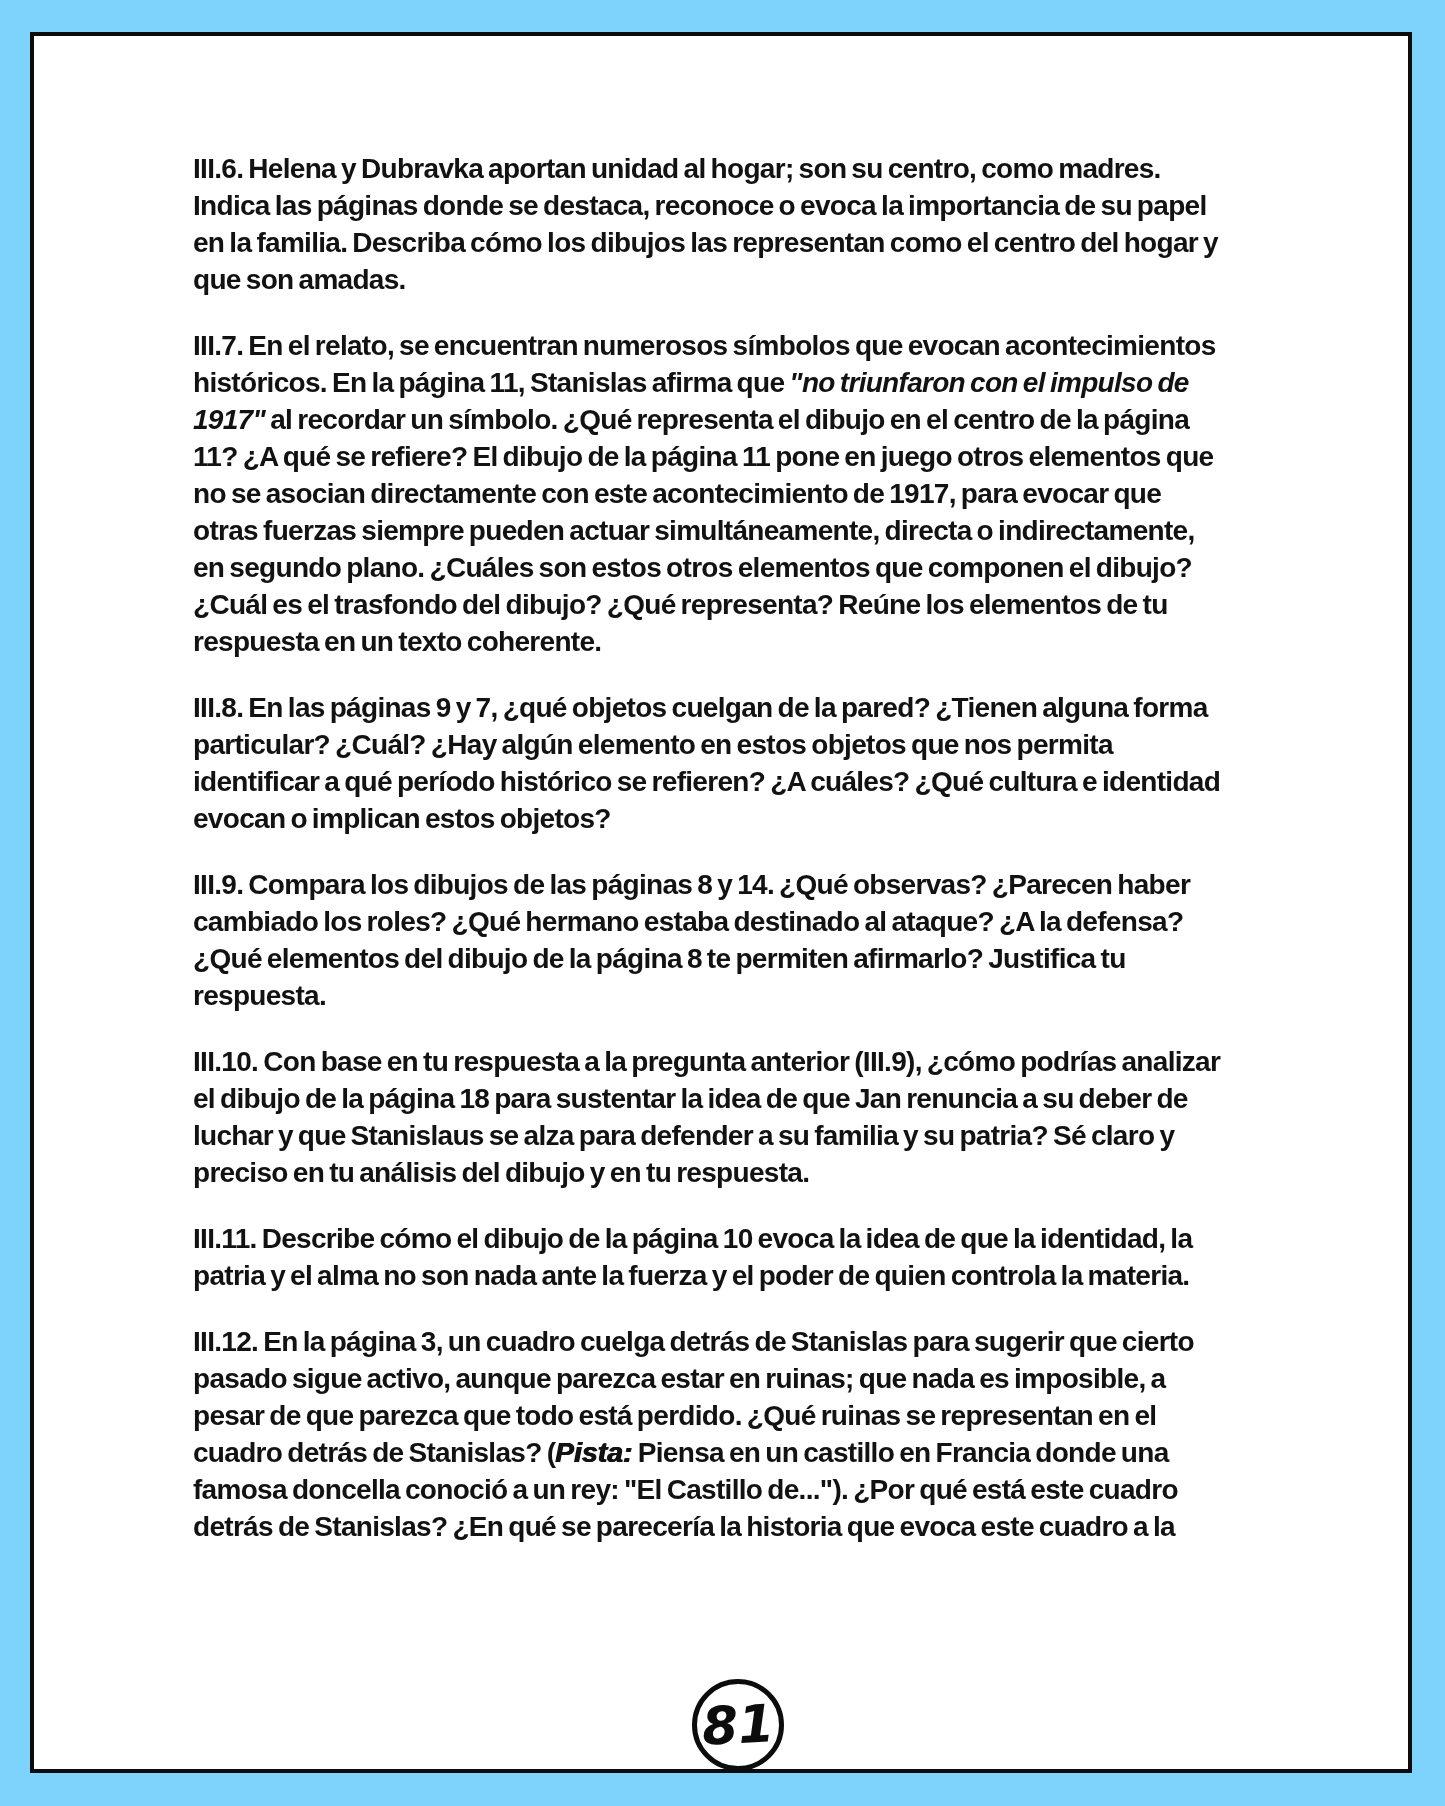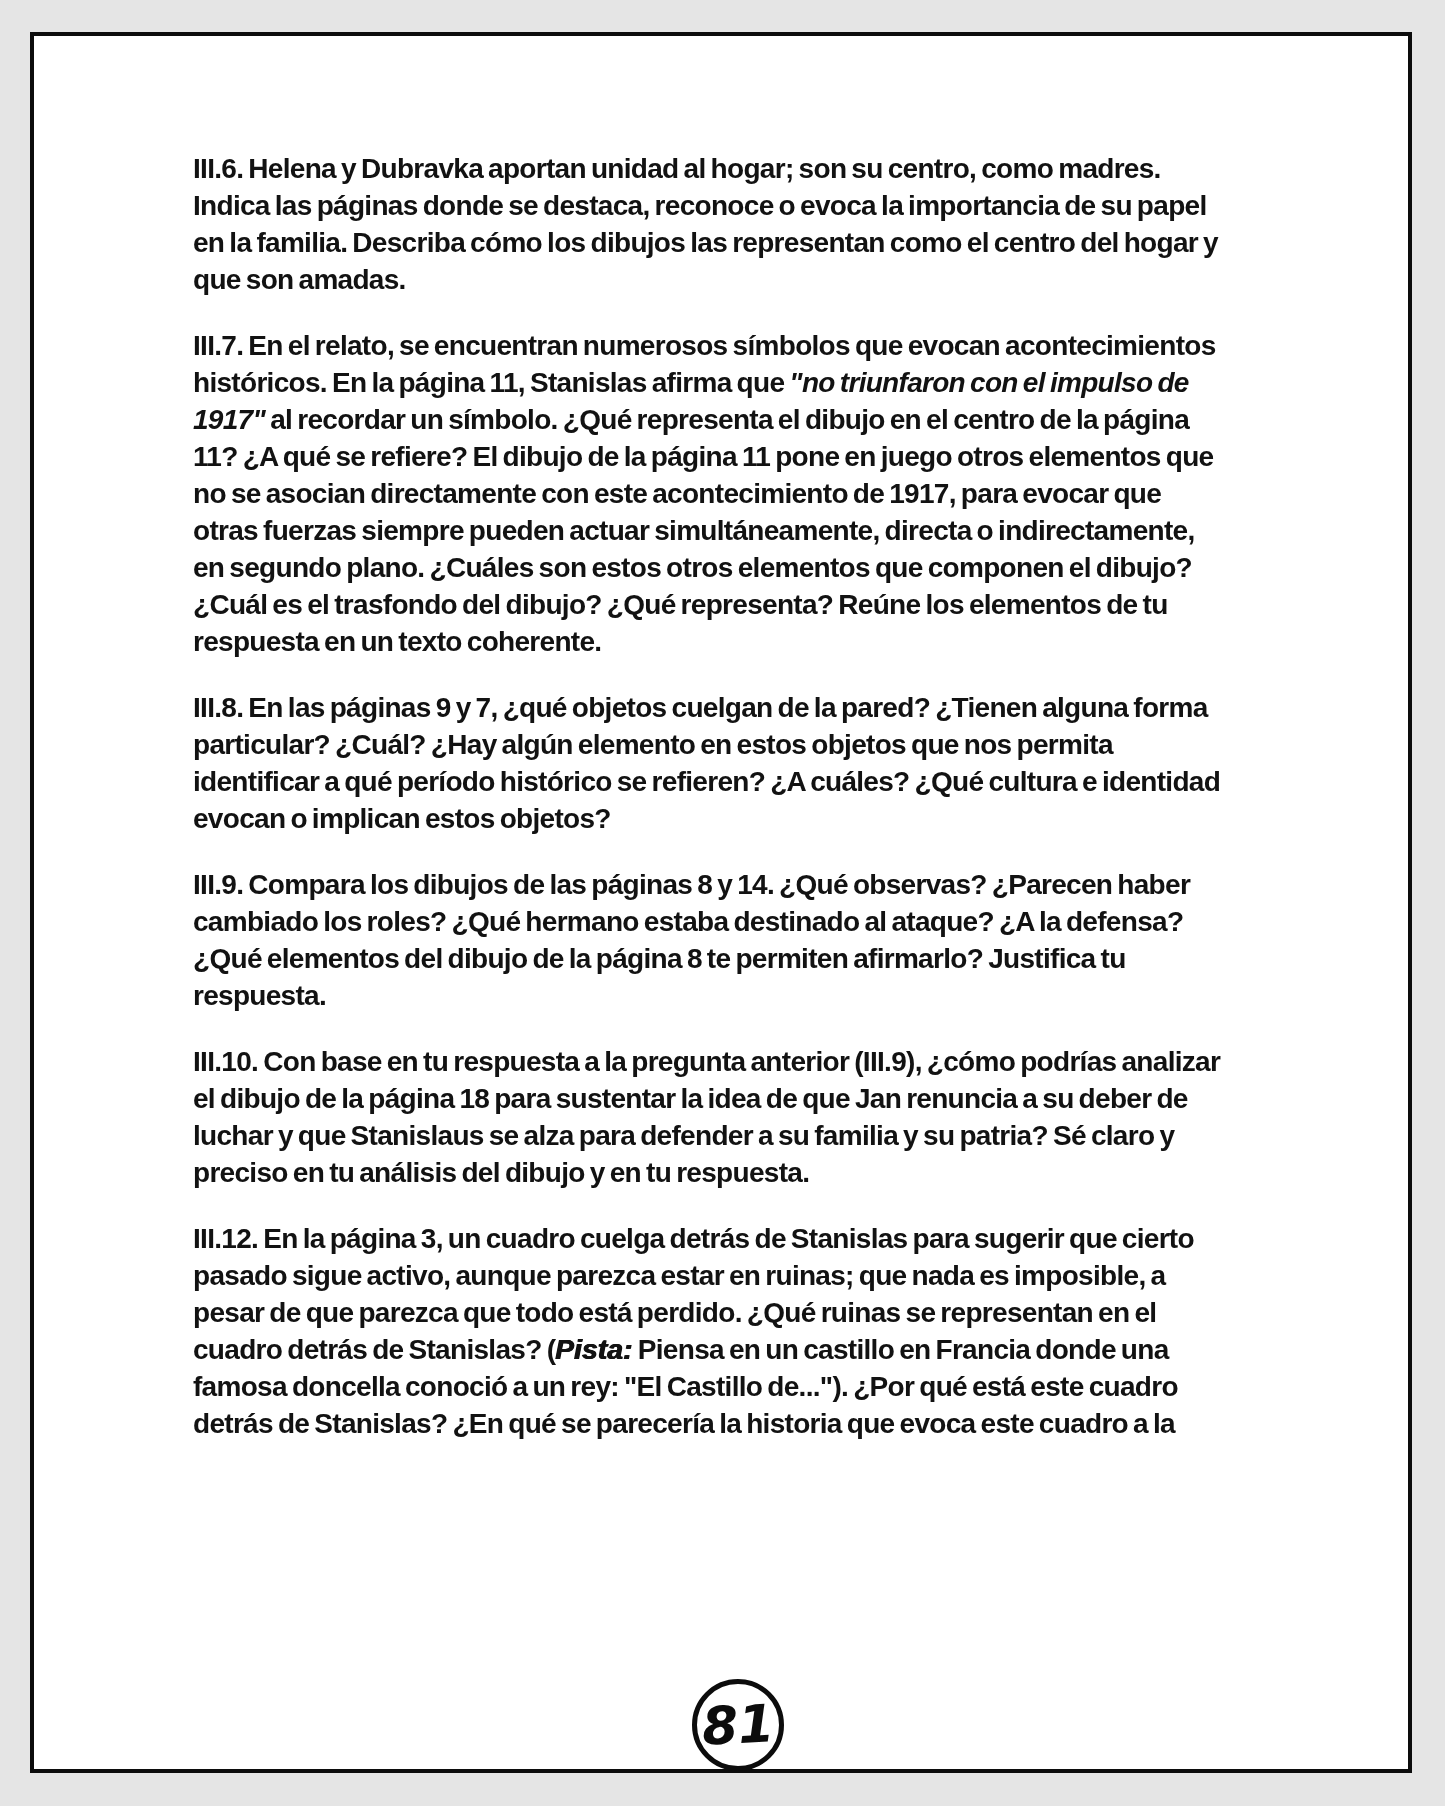--- a/index.html
+++ b/index.html
@@ -4,21 +4,21 @@
 <style>
   html, body {
     margin: 0;
     padding: 0;
     background: #ffffff;
   }
   .page {
     position: relative;
     width: 1445px;
     height: 1806px;
-    background: #e5e5e5;
+    background: #7dd3fc;
     font-family: "Liberation Sans", sans-serif;
     overflow: hidden;
   }
   .frame {
     position: absolute;
     left: 30px;
     top: 32px;
     width: 1382px;
     height: 1741px;
     border: 4px solid #0c0c0c;
@@ -79,19 +79,20 @@
 
 <div class="page">
   <div class="frame"></div>
 
   <div class="questions">
       <p class="para"><span class="seg-normal">III.6. Helena y Dubravka aportan unidad al hogar; son su centro, como madres. Indica las páginas donde se destaca, reconoce o evoca la importancia de su papel en la familia. Describa cómo los dibujos las representan como el centro del hogar y que son amadas.</span></p>
       <p class="para"><span class="seg-normal">III.7. En el relato, se encuentran numerosos símbolos que evocan acontecimientos históricos. En la página 11, Stanislas afirma que </span><span class="seg-italic">"no triunfaron con el impulso de 1917"</span><span class="seg-normal"> al recordar un símbolo. ¿Qué representa el dibujo en el centro de la página 11? ¿A qué se refiere? El dibujo de la página 11 pone en juego otros elementos que no se asocian directamente con este acontecimiento de 1917, para evocar que otras fuerzas siempre pueden actuar simultáneamente, directa o indirectamente, en segundo plano. ¿Cuáles son estos otros elementos que componen el dibujo? ¿Cuál es el trasfondo del dibujo? ¿Qué representa? Reúne los elementos de tu respuesta en un texto coherente.</span></p>
       <p class="para"><span class="seg-normal">III.8. En las páginas 9 y 7, ¿qué objetos cuelgan de la pared? ¿Tienen alguna forma particular? ¿Cuál? ¿Hay algún elemento en estos objetos que nos permita identificar a qué período histórico se refieren? ¿A cuáles? ¿Qué cultura e identidad evocan o implican estos objetos?</span></p>
       <p class="para"><span class="seg-normal">III.9. Compara los dibujos de las páginas 8 y 14. ¿Qué observas? ¿Parecen haber cambiado los roles? ¿Qué hermano estaba destinado al ataque? ¿A la defensa? ¿Qué elementos del dibujo de la página 8 te permiten afirmarlo? Justifica tu respuesta.</span></p>
       <p class="para"><span class="seg-normal">III.10. Con base en tu respuesta a la pregunta anterior (III.9), ¿cómo podrías analizar el dibujo de la página 18 para sustentar la idea de que Jan renuncia a su deber de luchar y que Stanislaus se alza para defender a su familia y su patria? Sé claro y preciso en tu análisis del dibujo y en tu respuesta.</span></p>
+      <p class="para"><span class="seg-normal">III.11. Describe cómo el dibujo de la página 10 evoca la idea de que la identidad, la patria y el alma no son nada ante la fuerza y el poder de quien controla la materia.</span></p>
       <p class="para"><span class="seg-normal">III.12. En la página 3, un cuadro cuelga detrás de Stanislas para sugerir que cierto pasado sigue activo, aunque parezca estar en ruinas; que nada es imposible, a pesar de que parezca que todo está perdido. ¿Qué ruinas se representan en el cuadro detrás de Stanislas? (</span><span class="seg-pista">Pista:</span><span class="seg-normal"> Piensa en un castillo en Francia donde una famosa doncella conoció a un rey: "El Castillo de..."). ¿Por qué está este cuadro detrás de Stanislas? ¿En qué se parecería la historia que evoca este cuadro a la</span></p>
     </div>
 
   <div class="page-number-badge">
     <span>81</span>
   </div>
 </div>
 
 </body></html>

